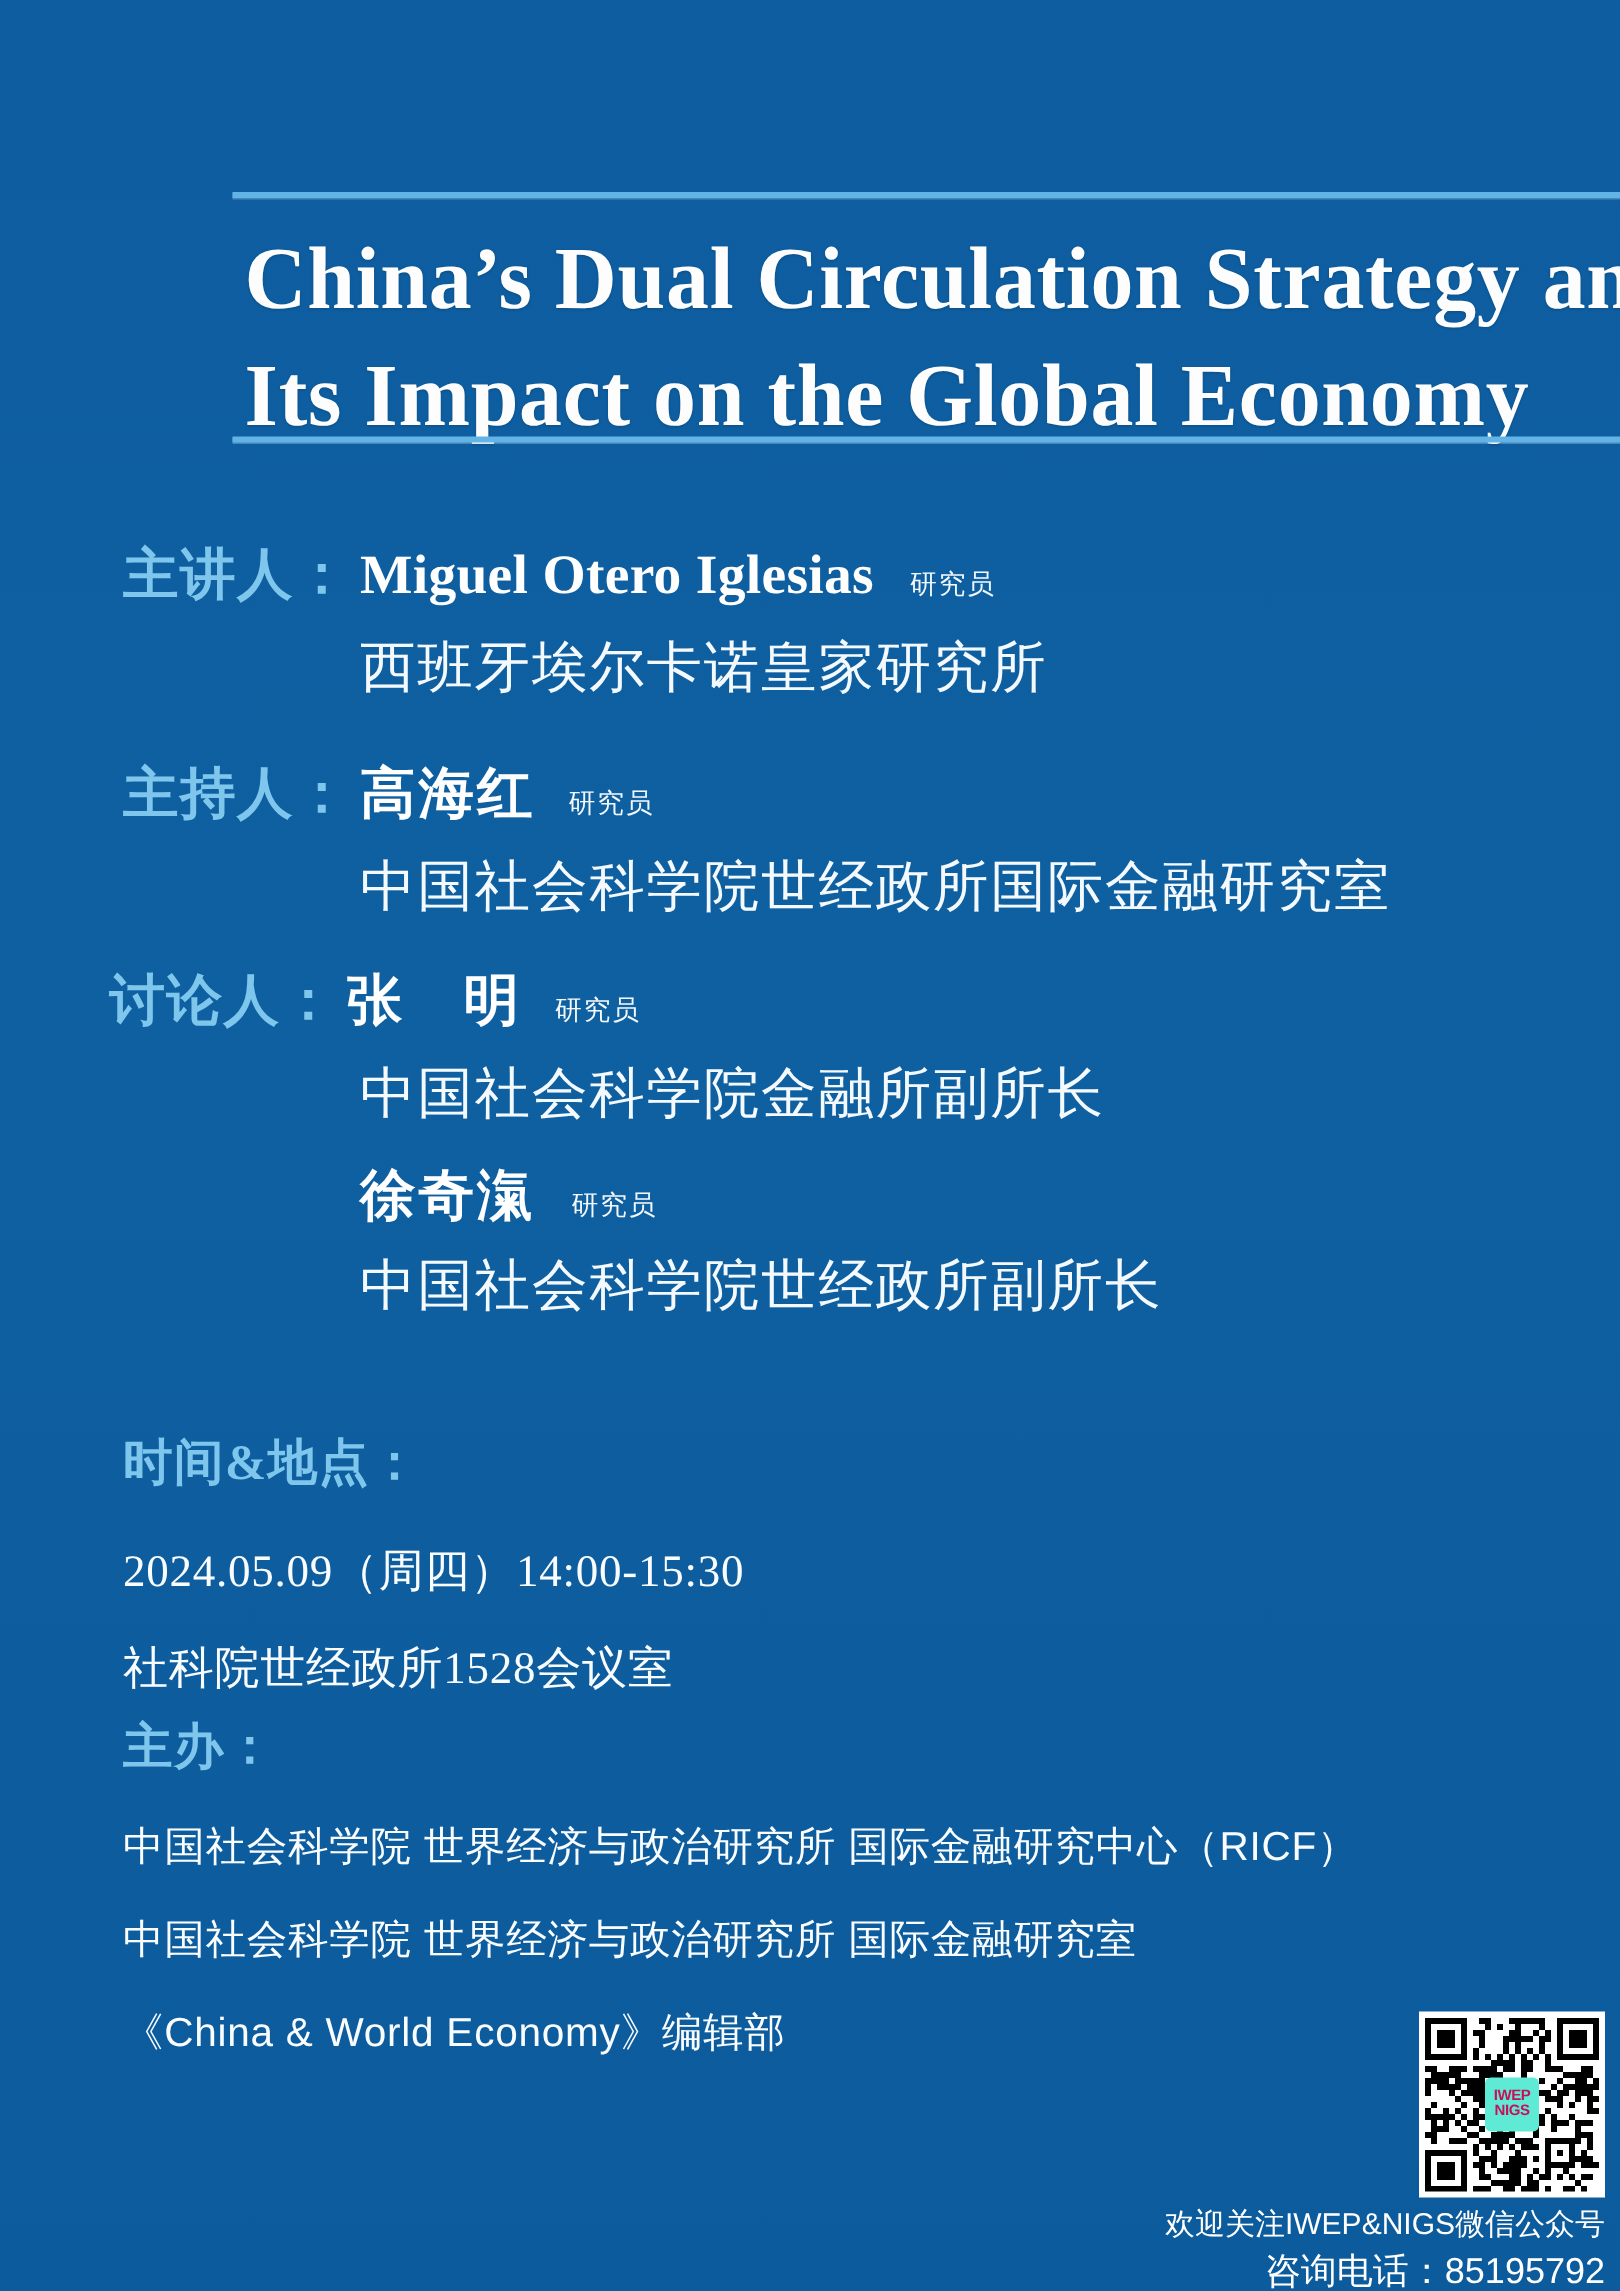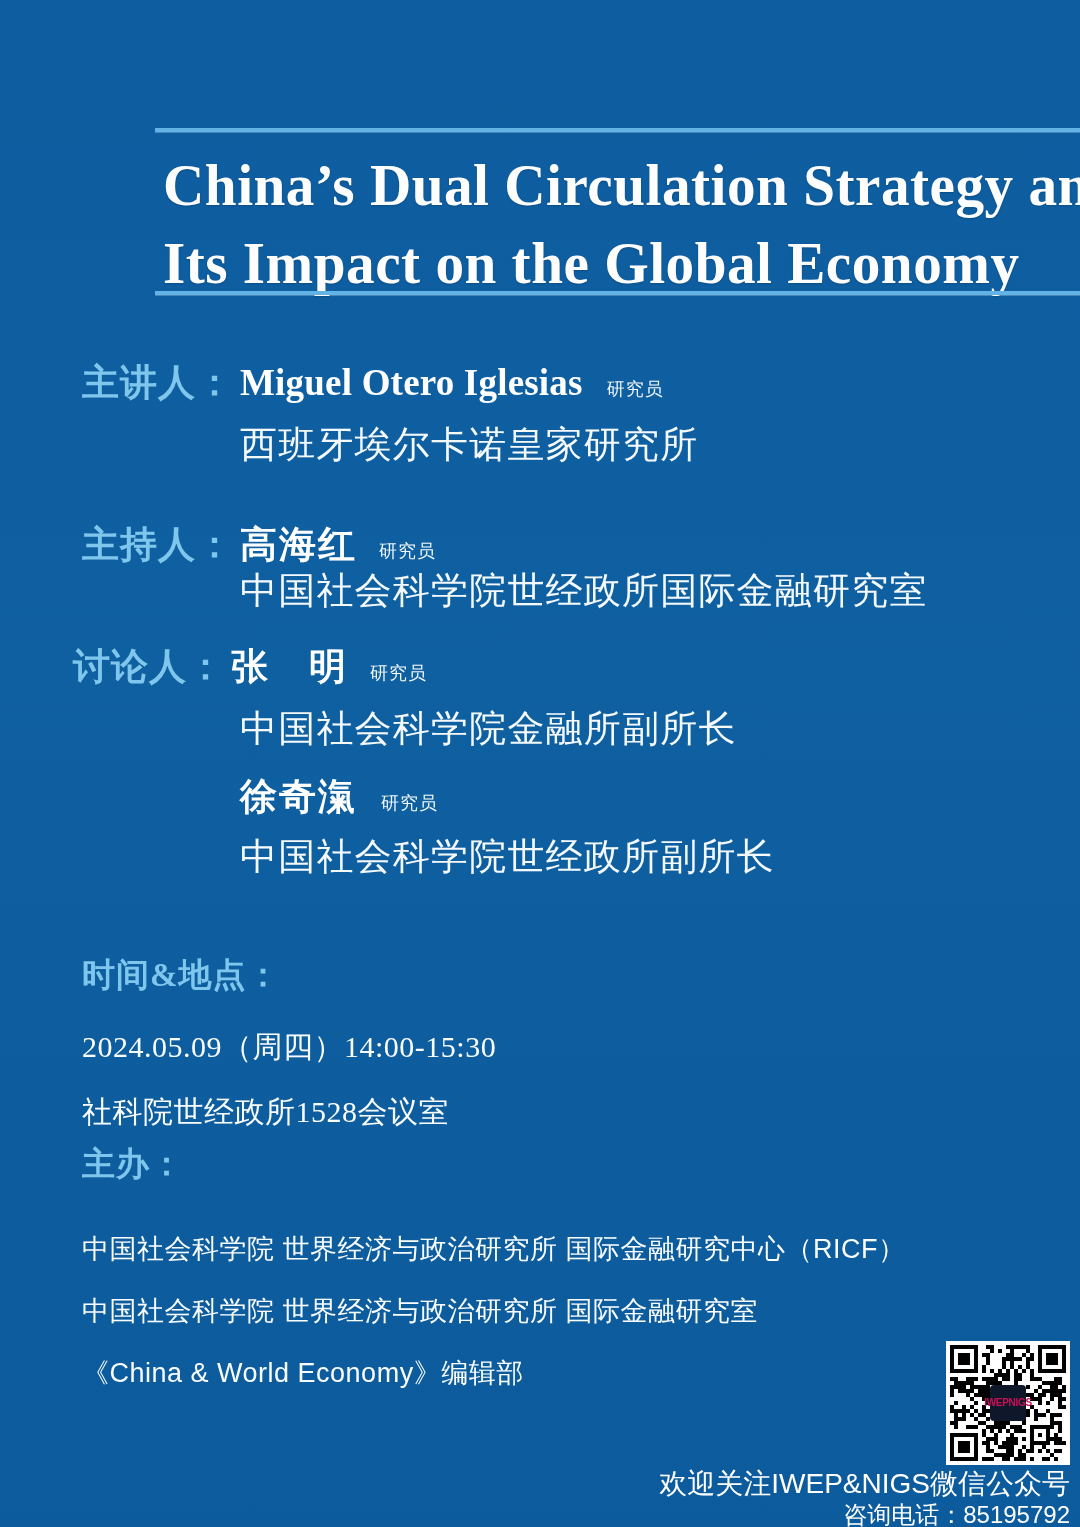--- a/index.html
+++ b/index.html
@@ -148,24 +148,24 @@
     height: 116px;
     background: #ffffff;
   }
   .qr-canvas svg { display: block; }
   .qr-logo {
     position: absolute;
     left: 40px;
     top: 40px;
     width: 36px;
     height: 36px;
-    background: #0f172a;
+    background: #5eead4;
     border-radius: 4px;
     display: flex;
-    flex-direction: row;
+    flex-direction: column;
     align-items: center;
     justify-content: center;
     line-height: 1;
   }
   .qr-logo span {
     font-family: "Liberation Sans", sans-serif;
     font-size: 10px;
     font-weight: bold;
     color: #c8105a;
     letter-spacing: -0.3px;
@@ -175,21 +175,21 @@
     right: 10px;
     top: 1468px;
     text-align: right;
   }
   .footer-line {
     font-family: "Liberation Sans", sans-serif;
     color: #ffffff;
     letter-spacing: 0px;
     white-space: nowrap;
   }
-  .footer-line.l1 { font-size: 28px; line-height: 31px; }
+  .footer-line.l1 { font-size: 20px; line-height: 31px; }
   .footer-line.l2 { font-size: 24px; line-height: 31px; }
 </style>
 </head>
 <body>
 
 <div class="poster">
 
   <div class="title-block">
     <div class="rule rule-top"></div>
     <div class="title">
@@ -204,21 +204,21 @@
     <div class="person-group" style="position:absolute; left:0; top:0;">
       <div class="person-row" style="position:absolute; left:82px; top:0;">
         <span class="role-label">主讲人：</span>
         <span class="person-name latin" style="margin-left:6px;">Miguel Otero Iglesias</span>
         <span class="person-title" style="margin-left:24px;">研究员</span>
       </div>
       <div class="affiliation" style="position:absolute; left:240px; top:62px;">西班牙埃尔卡诺皇家研究所</div>
     </div>
 
     <div class="person-group" style="position:absolute; left:0; top:146px;">
-      <div class="person-row" style="position:absolute; left:82px; top:0;margin-top:16px;">
+      <div class="person-row" style="position:absolute; left:82px; top:0;">
         <span class="role-label">主持人：</span>
         <span class="person-name cjk" style="margin-left:6px;">高海红</span>
         <span class="person-title" style="margin-left:22px;">研究员</span>
       </div>
       <div class="affiliation" style="position:absolute; left:240px; top:62px;">中国社会科学院世经政所国际金融研究室</div>
     </div>
 
     <div class="person-group" style="position:absolute; left:0; top:284px;">
       <div class="person-row" style="position:absolute; left:73px; top:0;">
         <span class="role-label">讨论人：</span>
@@ -239,21 +239,21 @@
   </div>
 
   <div style="position:absolute; left:82px; top:953px;">
     <div class="section-head">时间&amp;地点：</div>
     <div class="serif-line" style="margin-top:29px;">2024.05.09（周四）14:00-15:30</div>
     <div class="serif-line" style="margin-top:24px;">社科院世经政所1528会议室</div>
   </div>
 
   <div style="position:absolute; left:82px; top:1142px;">
     <div class="section-head">主办：</div>
-    <div class="sans-line" style="margin-top:44px;">中国社会科学院 世界经济与政治研究所 国际金融研究中心（RICF）</div>
+    <div class="sans-line" style="margin-top:26px;">中国社会科学院 世界经济与政治研究所 国际金融研究中心（RICF）</div>
     <div class="sans-line" style="margin-top:26px;">中国社会科学院 世界经济与政治研究所 国际金融研究室</div>
     <div class="sans-line" style="margin-top:26px;">《China &amp; World Economy》编辑部</div>
   </div>
 
   <div class="qr-wrap">
     <div class="qr-canvas">
       <svg width="116" height="116" viewBox="0 0 29 29" shape-rendering="crispEdges" aria-hidden="true">
         <rect width="29" height="29" fill="#ffffff"></rect>
         <g fill="#000000" id="qr-modules">
             <path d="M0 0h1v1h-1zM1 0h1v1h-1zM2 0h1v1h-1zM3 0h1v1h-1zM4 0h1v1h-1zM5 0h1v1h-1zM6 0h1v1h-1zM9 0h1v1h-1zM10 0h1v1h-1zM14 0h1v1h-1zM15 0h1v1h-1zM16 0h1v1h-1zM17 0h1v1h-1zM18 0h1v1h-1zM19 0h1v1h-1zM22 0h1v1h-1zM23 0h1v1h-1zM24 0h1v1h-1zM25 0h1v1h-1zM26 0h1v1h-1zM27 0h1v1h-1zM28 0h1v1h-1zM0 1h1v1h-1zM6 1h1v1h-1zM10 1h1v1h-1zM12 1h1v1h-1zM15 1h1v1h-1zM19 1h1v1h-1zM22 1h1v1h-1zM28 1h1v1h-1zM0 2h1v1h-1zM2 2h1v1h-1zM3 2h1v1h-1zM4 2h1v1h-1zM6 2h1v1h-1zM8 2h1v1h-1zM9 2h1v1h-1zM14 2h1v1h-1zM15 2h1v1h-1zM18 2h1v1h-1zM20 2h1v1h-1zM22 2h1v1h-1zM24 2h1v1h-1zM25 2h1v1h-1zM26 2h1v1h-1zM28 2h1v1h-1zM0 3h1v1h-1zM2 3h1v1h-1zM3 3h1v1h-1zM4 3h1v1h-1zM6 3h1v1h-1zM9 3h1v1h-1zM13 3h1v1h-1zM14 3h1v1h-1zM15 3h1v1h-1zM16 3h1v1h-1zM17 3h1v1h-1zM19 3h1v1h-1zM20 3h1v1h-1zM22 3h1v1h-1zM24 3h1v1h-1zM25 3h1v1h-1zM26 3h1v1h-1zM28 3h1v1h-1zM0 4h1v1h-1zM2 4h1v1h-1zM3 4h1v1h-1zM4 4h1v1h-1zM6 4h1v1h-1zM9 4h1v1h-1zM13 4h1v1h-1zM15 4h1v1h-1zM19 4h1v1h-1zM22 4h1v1h-1zM24 4h1v1h-1zM25 4h1v1h-1zM26 4h1v1h-1zM28 4h1v1h-1zM0 5h1v1h-1zM6 5h1v1h-1zM8 5h1v1h-1zM13 5h1v1h-1zM15 5h1v1h-1zM17 5h1v1h-1zM19 5h1v1h-1zM22 5h1v1h-1zM28 5h1v1h-1zM0 6h1v1h-1zM1 6h1v1h-1zM2 6h1v1h-1zM3 6h1v1h-1zM4 6h1v1h-1zM5 6h1v1h-1zM6 6h1v1h-1zM8 6h1v1h-1zM10 6h1v1h-1zM12 6h1v1h-1zM14 6h1v1h-1zM16 6h1v1h-1zM18 6h1v1h-1zM20 6h1v1h-1zM22 6h1v1h-1zM23 6h1v1h-1zM24 6h1v1h-1zM25 6h1v1h-1zM26 6h1v1h-1zM27 6h1v1h-1zM28 6h1v1h-1zM11 7h1v1h-1zM12 7h1v1h-1zM13 7h1v1h-1zM14 7h1v1h-1zM16 7h1v1h-1zM17 7h1v1h-1zM20 7h1v1h-1zM0 8h1v1h-1zM1 8h1v1h-1zM4 8h1v1h-1zM5 8h1v1h-1zM6 8h1v1h-1zM8 8h1v1h-1zM9 8h1v1h-1zM10 8h1v1h-1zM11 8h1v1h-1zM13 8h1v1h-1zM14 8h1v1h-1zM16 8h1v1h-1zM17 8h1v1h-1zM20 8h1v1h-1zM21 8h1v1h-1zM22 8h1v1h-1zM26 8h1v1h-1zM27 8h1v1h-1zM1 9h1v1h-1zM2 9h1v1h-1zM3 9h1v1h-1zM4 9h1v1h-1zM5 9h1v1h-1zM9 9h1v1h-1zM10 9h1v1h-1zM11 9h1v1h-1zM12 9h1v1h-1zM16 9h1v1h-1zM23 9h1v1h-1zM24 9h1v1h-1zM25 9h1v1h-1zM26 9h1v1h-1zM27 9h1v1h-1zM0 10h1v1h-1zM1 10h1v1h-1zM2 10h1v1h-1zM3 10h1v1h-1zM5 10h1v1h-1zM6 10h1v1h-1zM7 10h1v1h-1zM8 10h1v1h-1zM9 10h1v1h-1zM13 10h1v1h-1zM14 10h1v1h-1zM16 10h1v1h-1zM19 10h1v1h-1zM22 10h1v1h-1zM25 10h1v1h-1zM26 10h1v1h-1zM28 10h1v1h-1zM0 11h1v1h-1zM2 11h1v1h-1zM3 11h1v1h-1zM4 11h1v1h-1zM5 11h1v1h-1zM7 11h1v1h-1zM8 11h1v1h-1zM9 11h1v1h-1zM11 11h1v1h-1zM12 11h1v1h-1zM14 11h1v1h-1zM15 11h1v1h-1zM18 11h1v1h-1zM21 11h1v1h-1zM23 11h1v1h-1zM24 11h1v1h-1zM25 11h1v1h-1zM26 11h1v1h-1zM27 11h1v1h-1zM28 11h1v1h-1zM0 12h1v1h-1zM4 12h1v1h-1zM6 12h1v1h-1zM7 12h1v1h-1zM8 12h1v1h-1zM9 12h1v1h-1zM12 12h1v1h-1zM14 12h1v1h-1zM16 12h1v1h-1zM19 12h1v1h-1zM20 12h1v1h-1zM22 12h1v1h-1zM23 12h1v1h-1zM25 12h1v1h-1zM26 12h1v1h-1zM27 12h1v1h-1zM5 13h1v1h-1zM8 13h1v1h-1zM9 13h1v1h-1zM10 13h1v1h-1zM11 13h1v1h-1zM12 13h1v1h-1zM14 13h1v1h-1zM18 13h1v1h-1zM20 13h1v1h-1zM21 13h1v1h-1zM22 13h1v1h-1zM25 13h1v1h-1zM27 13h1v1h-1zM28 13h1v1h-1zM1 14h1v1h-1zM6 14h1v1h-1zM9 14h1v1h-1zM10 14h1v1h-1zM12 14h1v1h-1zM13 14h1v1h-1zM16 14h1v1h-1zM17 14h1v1h-1zM18 14h1v1h-1zM22 14h1v1h-1zM24 14h1v1h-1zM27 14h1v1h-1zM0 15h1v1h-1zM3 15h1v1h-1zM5 15h1v1h-1zM8 15h1v1h-1zM10 15h1v1h-1zM11 15h1v1h-1zM12 15h1v1h-1zM14 15h1v1h-1zM17 15h1v1h-1zM20 15h1v1h-1zM27 15h1v1h-1zM28 15h1v1h-1zM0 16h1v1h-1zM1 16h1v1h-1zM2 16h1v1h-1zM3 16h1v1h-1zM4 16h1v1h-1zM6 16h1v1h-1zM8 16h1v1h-1zM9 16h1v1h-1zM10 16h1v1h-1zM11 16h1v1h-1zM13 16h1v1h-1zM14 16h1v1h-1zM17 16h1v1h-1zM18 16h1v1h-1zM19 16h1v1h-1zM21 16h1v1h-1zM24 16h1v1h-1zM1 17h1v1h-1zM3 17h1v1h-1zM5 17h1v1h-1zM7 17h1v1h-1zM8 17h1v1h-1zM10 17h1v1h-1zM12 17h1v1h-1zM13 17h1v1h-1zM14 17h1v1h-1zM16 17h1v1h-1zM17 17h1v1h-1zM19 17h1v1h-1zM21 17h1v1h-1zM22 17h1v1h-1zM23 17h1v1h-1zM25 17h1v1h-1zM26 17h1v1h-1zM27 17h1v1h-1zM1 18h1v1h-1zM2 18h1v1h-1zM3 18h1v1h-1zM6 18h1v1h-1zM9 18h1v1h-1zM12 18h1v1h-1zM14 18h1v1h-1zM18 18h1v1h-1zM21 18h1v1h-1zM25 18h1v1h-1zM0 19h1v1h-1zM1 19h1v1h-1zM7 19h1v1h-1zM8 19h1v1h-1zM11 19h1v1h-1zM12 19h1v1h-1zM13 19h1v1h-1zM14 19h1v1h-1zM18 19h1v1h-1zM25 19h1v1h-1zM26 19h1v1h-1zM27 19h1v1h-1zM1 20h1v1h-1zM4 20h1v1h-1zM5 20h1v1h-1zM6 20h1v1h-1zM9 20h1v1h-1zM10 20h1v1h-1zM11 20h1v1h-1zM12 20h1v1h-1zM13 20h1v1h-1zM15 20h1v1h-1zM16 20h1v1h-1zM17 20h1v1h-1zM20 20h1v1h-1zM21 20h1v1h-1zM22 20h1v1h-1zM23 20h1v1h-1zM24 20h1v1h-1zM25 20h1v1h-1zM27 20h1v1h-1zM8 21h1v1h-1zM10 21h1v1h-1zM12 21h1v1h-1zM14 21h1v1h-1zM16 21h1v1h-1zM17 21h1v1h-1zM18 21h1v1h-1zM20 21h1v1h-1zM24 21h1v1h-1zM27 21h1v1h-1zM0 22h1v1h-1zM1 22h1v1h-1zM2 22h1v1h-1zM3 22h1v1h-1zM4 22h1v1h-1zM5 22h1v1h-1zM6 22h1v1h-1zM8 22h1v1h-1zM11 22h1v1h-1zM15 22h1v1h-1zM20 22h1v1h-1zM22 22h1v1h-1zM24 22h1v1h-1zM26 22h1v1h-1zM0 23h1v1h-1zM6 23h1v1h-1zM9 23h1v1h-1zM10 23h1v1h-1zM11 23h1v1h-1zM14 23h1v1h-1zM15 23h1v1h-1zM16 23h1v1h-1zM18 23h1v1h-1zM20 23h1v1h-1zM24 23h1v1h-1zM25 23h1v1h-1zM26 23h1v1h-1zM27 23h1v1h-1zM0 24h1v1h-1zM2 24h1v1h-1zM3 24h1v1h-1zM4 24h1v1h-1zM6 24h1v1h-1zM8 24h1v1h-1zM9 24h1v1h-1zM11 24h1v1h-1zM13 24h1v1h-1zM14 24h1v1h-1zM15 24h1v1h-1zM16 24h1v1h-1zM20 24h1v1h-1zM21 24h1v1h-1zM22 24h1v1h-1zM23 24h1v1h-1zM24 24h1v1h-1zM26 24h1v1h-1zM27 24h1v1h-1zM28 24h1v1h-1zM0 25h1v1h-1zM2 25h1v1h-1zM3 25h1v1h-1zM4 25h1v1h-1zM6 25h1v1h-1zM9 25h1v1h-1zM12 25h1v1h-1zM13 25h1v1h-1zM14 25h1v1h-1zM15 25h1v1h-1zM18 25h1v1h-1zM20 25h1v1h-1zM23 25h1v1h-1zM0 26h1v1h-1zM2 26h1v1h-1zM3 26h1v1h-1zM4 26h1v1h-1zM6 26h1v1h-1zM9 26h1v1h-1zM10 26h1v1h-1zM14 26h1v1h-1zM15 26h1v1h-1zM17 26h1v1h-1zM19 26h1v1h-1zM20 26h1v1h-1zM22 26h1v1h-1zM24 26h1v1h-1zM26 26h1v1h-1zM27 26h1v1h-1zM0 27h1v1h-1zM6 27h1v1h-1zM11 27h1v1h-1zM12 27h1v1h-1zM13 27h1v1h-1zM14 27h1v1h-1zM15 27h1v1h-1zM17 27h1v1h-1zM18 27h1v1h-1zM25 27h1v1h-1zM0 28h1v1h-1zM1 28h1v1h-1zM2 28h1v1h-1zM3 28h1v1h-1zM4 28h1v1h-1zM5 28h1v1h-1zM6 28h1v1h-1zM8 28h1v1h-1zM9 28h1v1h-1zM10 28h1v1h-1zM13 28h1v1h-1zM14 28h1v1h-1zM16 28h1v1h-1zM17 28h1v1h-1zM18 28h1v1h-1zM20 28h1v1h-1zM23 28h1v1h-1zM24 28h1v1h-1zM26 28h1v1h-1z"></path>

